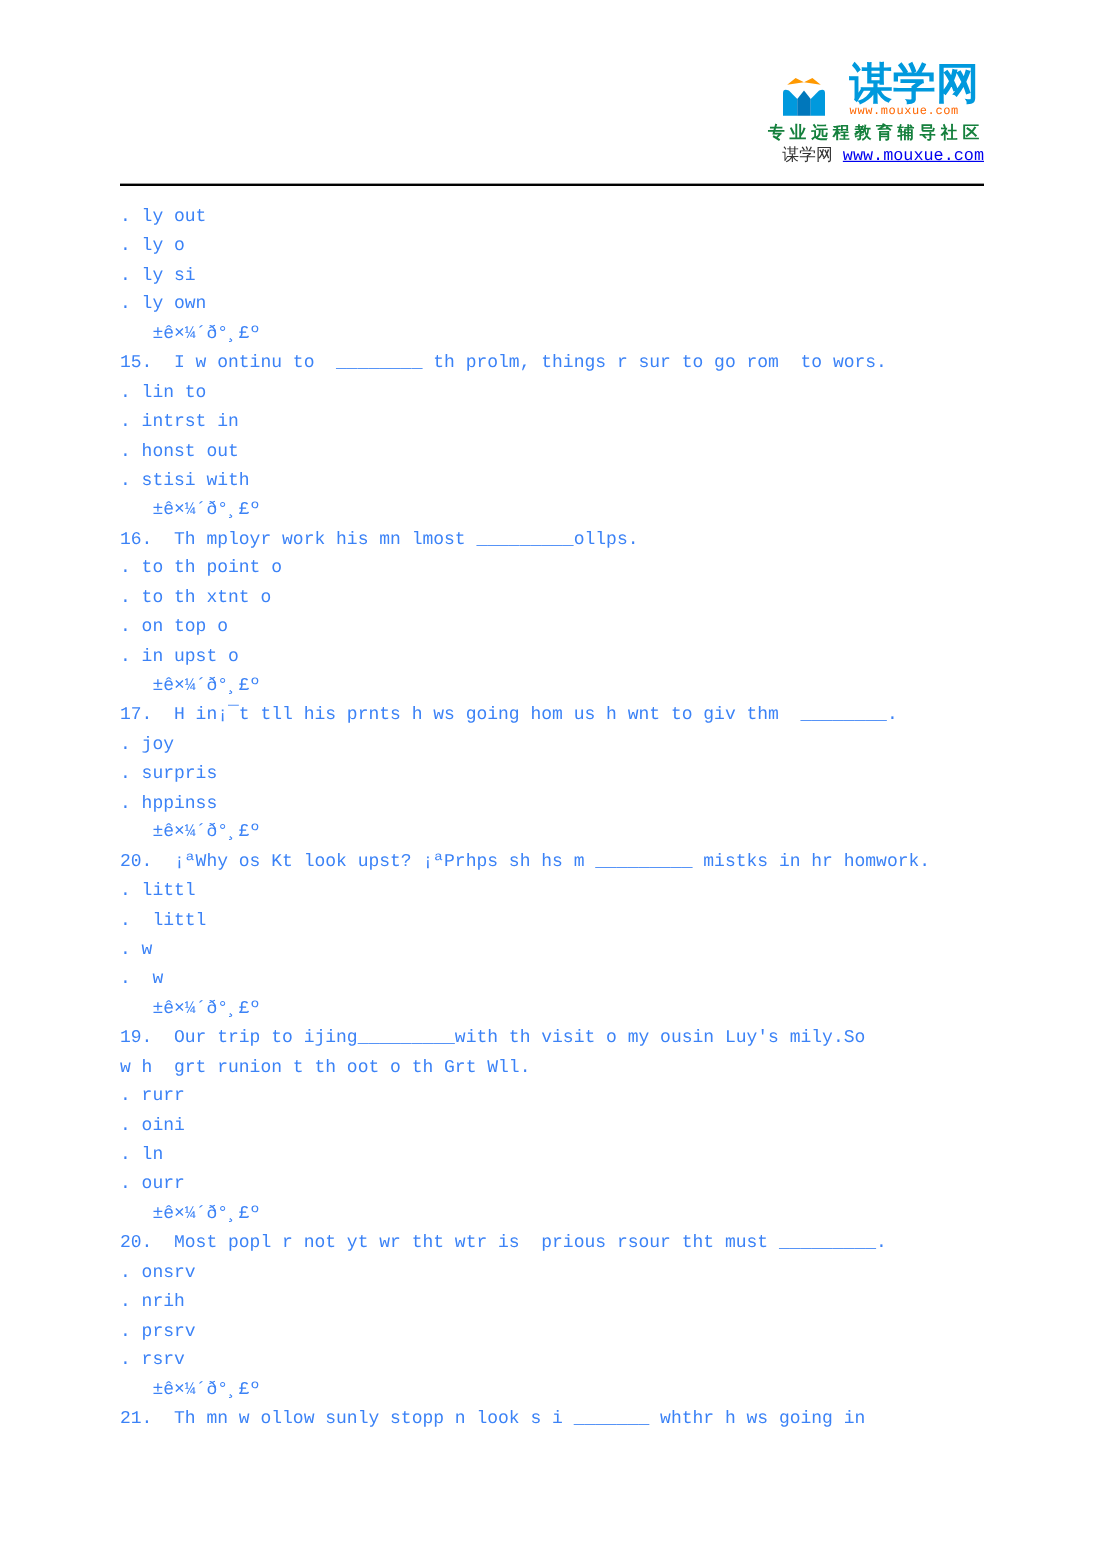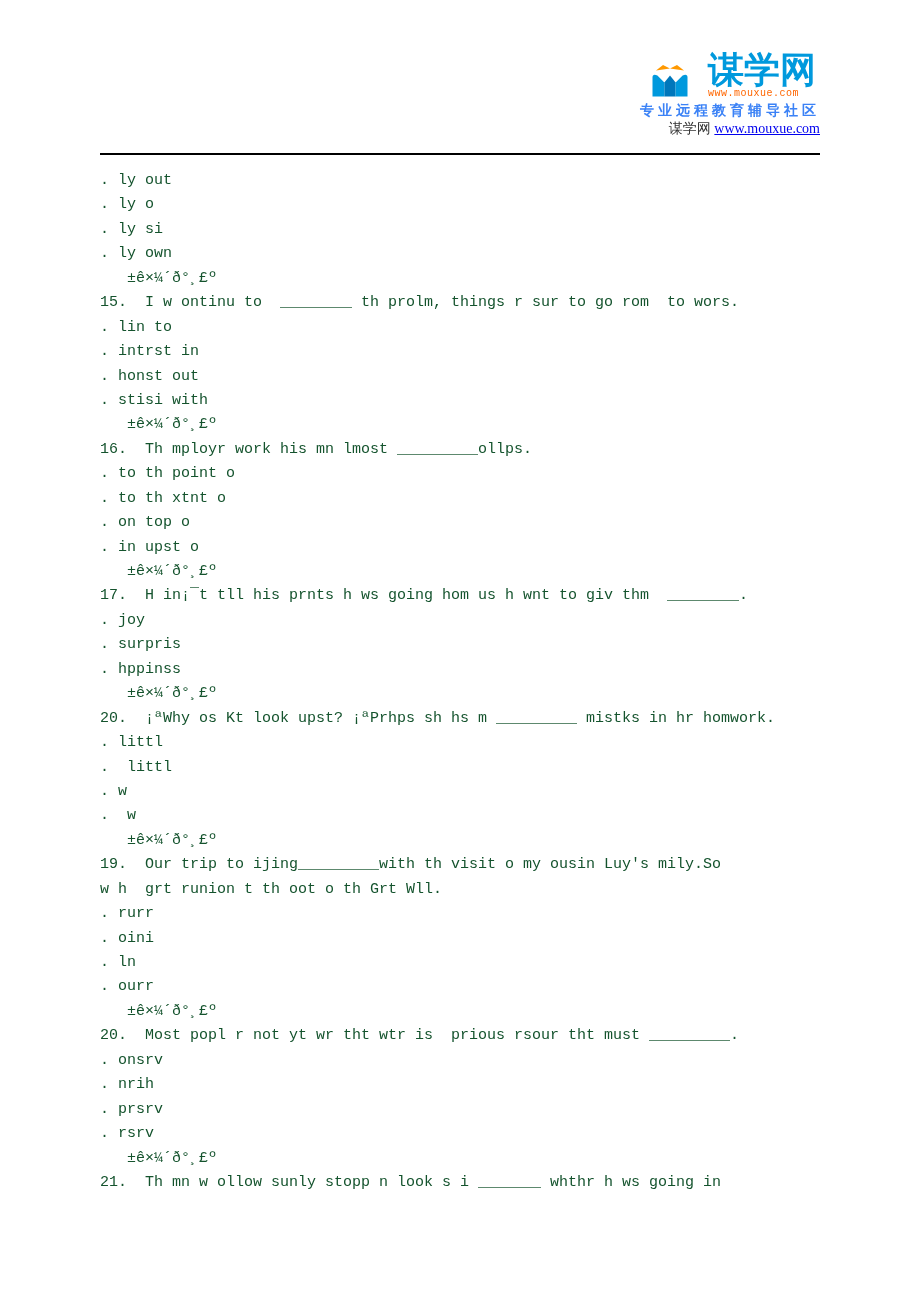--- a/index.html
+++ b/index.html
@@ -55,45 +55,45 @@
       line-height: 1;
     }
     .logo-url {
       font-size: 10px;
       color: #ff6600;
       letter-spacing: 0.5px;
     }
     .logo-subtitle {
       font-family: "SimHei", sans-serif;
       font-size: 14px;
-      color: #3b82f6;
+      color: #15803d;
       font-weight: bold;
       letter-spacing: 4px;
       margin-top: 2px;
     }
     .header-right {
-      font-family: Liberation Serif, serif;
+      font-family: Liberation Mono, monospace;
       font-size: 14px;
       color: #333;
       padding-bottom: 5px;
     }
     .header-link {
       color: #0000ee;
       text-decoration: underline;
     }
     .divider {
       margin: 0 100px;
       border: none;
       border-top: 2px solid #000;
     }
     .content {
       padding: 14px 100px 0 100px;
       font-size: 15px;
       line-height: 1.63;
-      color: #14532d;
+      color: #3b82f6;
     }
     .line {
       white-space: pre;
     }
   </style>
 </head>
 <body>
 
 <div class="header">
   <div class="logo-area">

